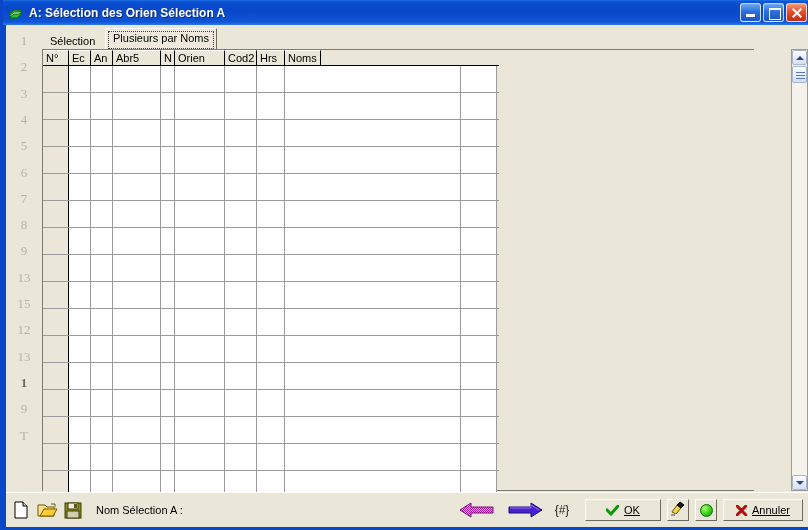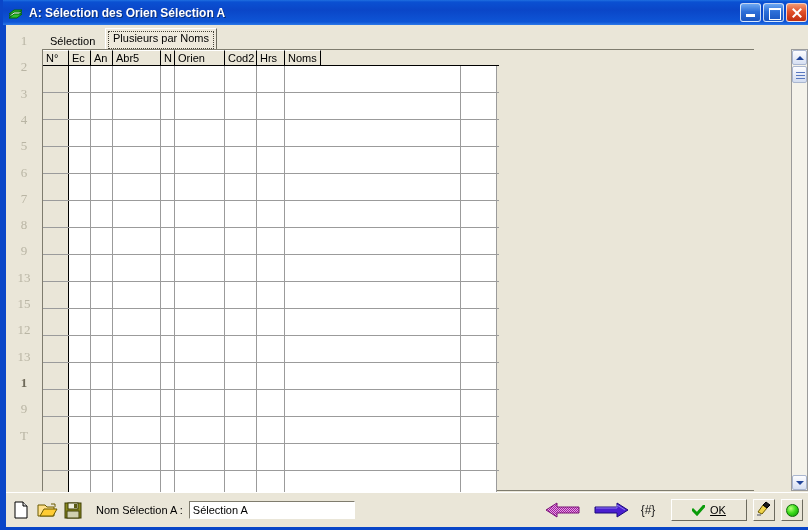--- a/index.html
+++ b/index.html
@@ -413,21 +413,20 @@
         <svg width="22" height="20" viewBox="0 0 22 20">
           <rect x="3" y="3" width="16" height="15" fill="#8a8a1e" stroke="#3e3e06" stroke-width="1"></rect>
           <rect x="6" y="3" width="10" height="6" fill="#efeede" stroke="#3e3e06" stroke-width="1"></rect>
           <rect x="12" y="4" width="3" height="4" fill="#5a5a12"></rect>
           <rect x="5" y="11" width="12" height="7" fill="#cfcfb0" stroke="#3e3e06" stroke-width="1"></rect>
         </svg>
       </span>
 
       <span id="namelabel">Nom Sélection A :</span>
 
-      <input id="nameinput" type="text" value="Sélection A" style="">
 
       <span id="navzone">
 
         <span class="arrowbtn">
           <svg width="44" height="22" viewBox="0 0 44 22">
             <defs>
               <pattern id="dith" width="2" height="2" patternUnits="userSpaceOnUse">
                 <rect width="2" height="2" fill="#e2a6e2"></rect>
                 <rect width="1" height="1" fill="#a3189f"></rect>
                 <rect x="1" y="1" width="1" height="1" fill="#a3189f"></rect>
@@ -462,18 +461,26 @@
               <path d="M2 11 L7 4 L11 7 L6 13 Z" fill="#f0d44a" stroke="#6b5a00" stroke-width="1"></path>
               <path d="M7 4 L10 1 L14 4 L11 7 Z" fill="#1a1a1a" stroke="#000" stroke-width="1"></path>
             </svg>
           </span>
         </span>
 
         <span id="dotbtn" class="pbtn">
           <span class="greendot"></span>
         </span>
 
+        <span id="annulerbtn" class="pbtn">
+          <span class="xmark">
+            <svg width="11" height="11" viewBox="0 0 11 11">
+              <path d="M1 1 L10 10 M10 1 L1 10" stroke="#b40d0d" stroke-width="3" stroke-linecap="square"></path>
+            </svg>
+          </span>
+          <span class="ul">Annuler</span>
+        </span>
 
       </span>
     </div>
 
   </div>
 </div>
 
 </body></html>

